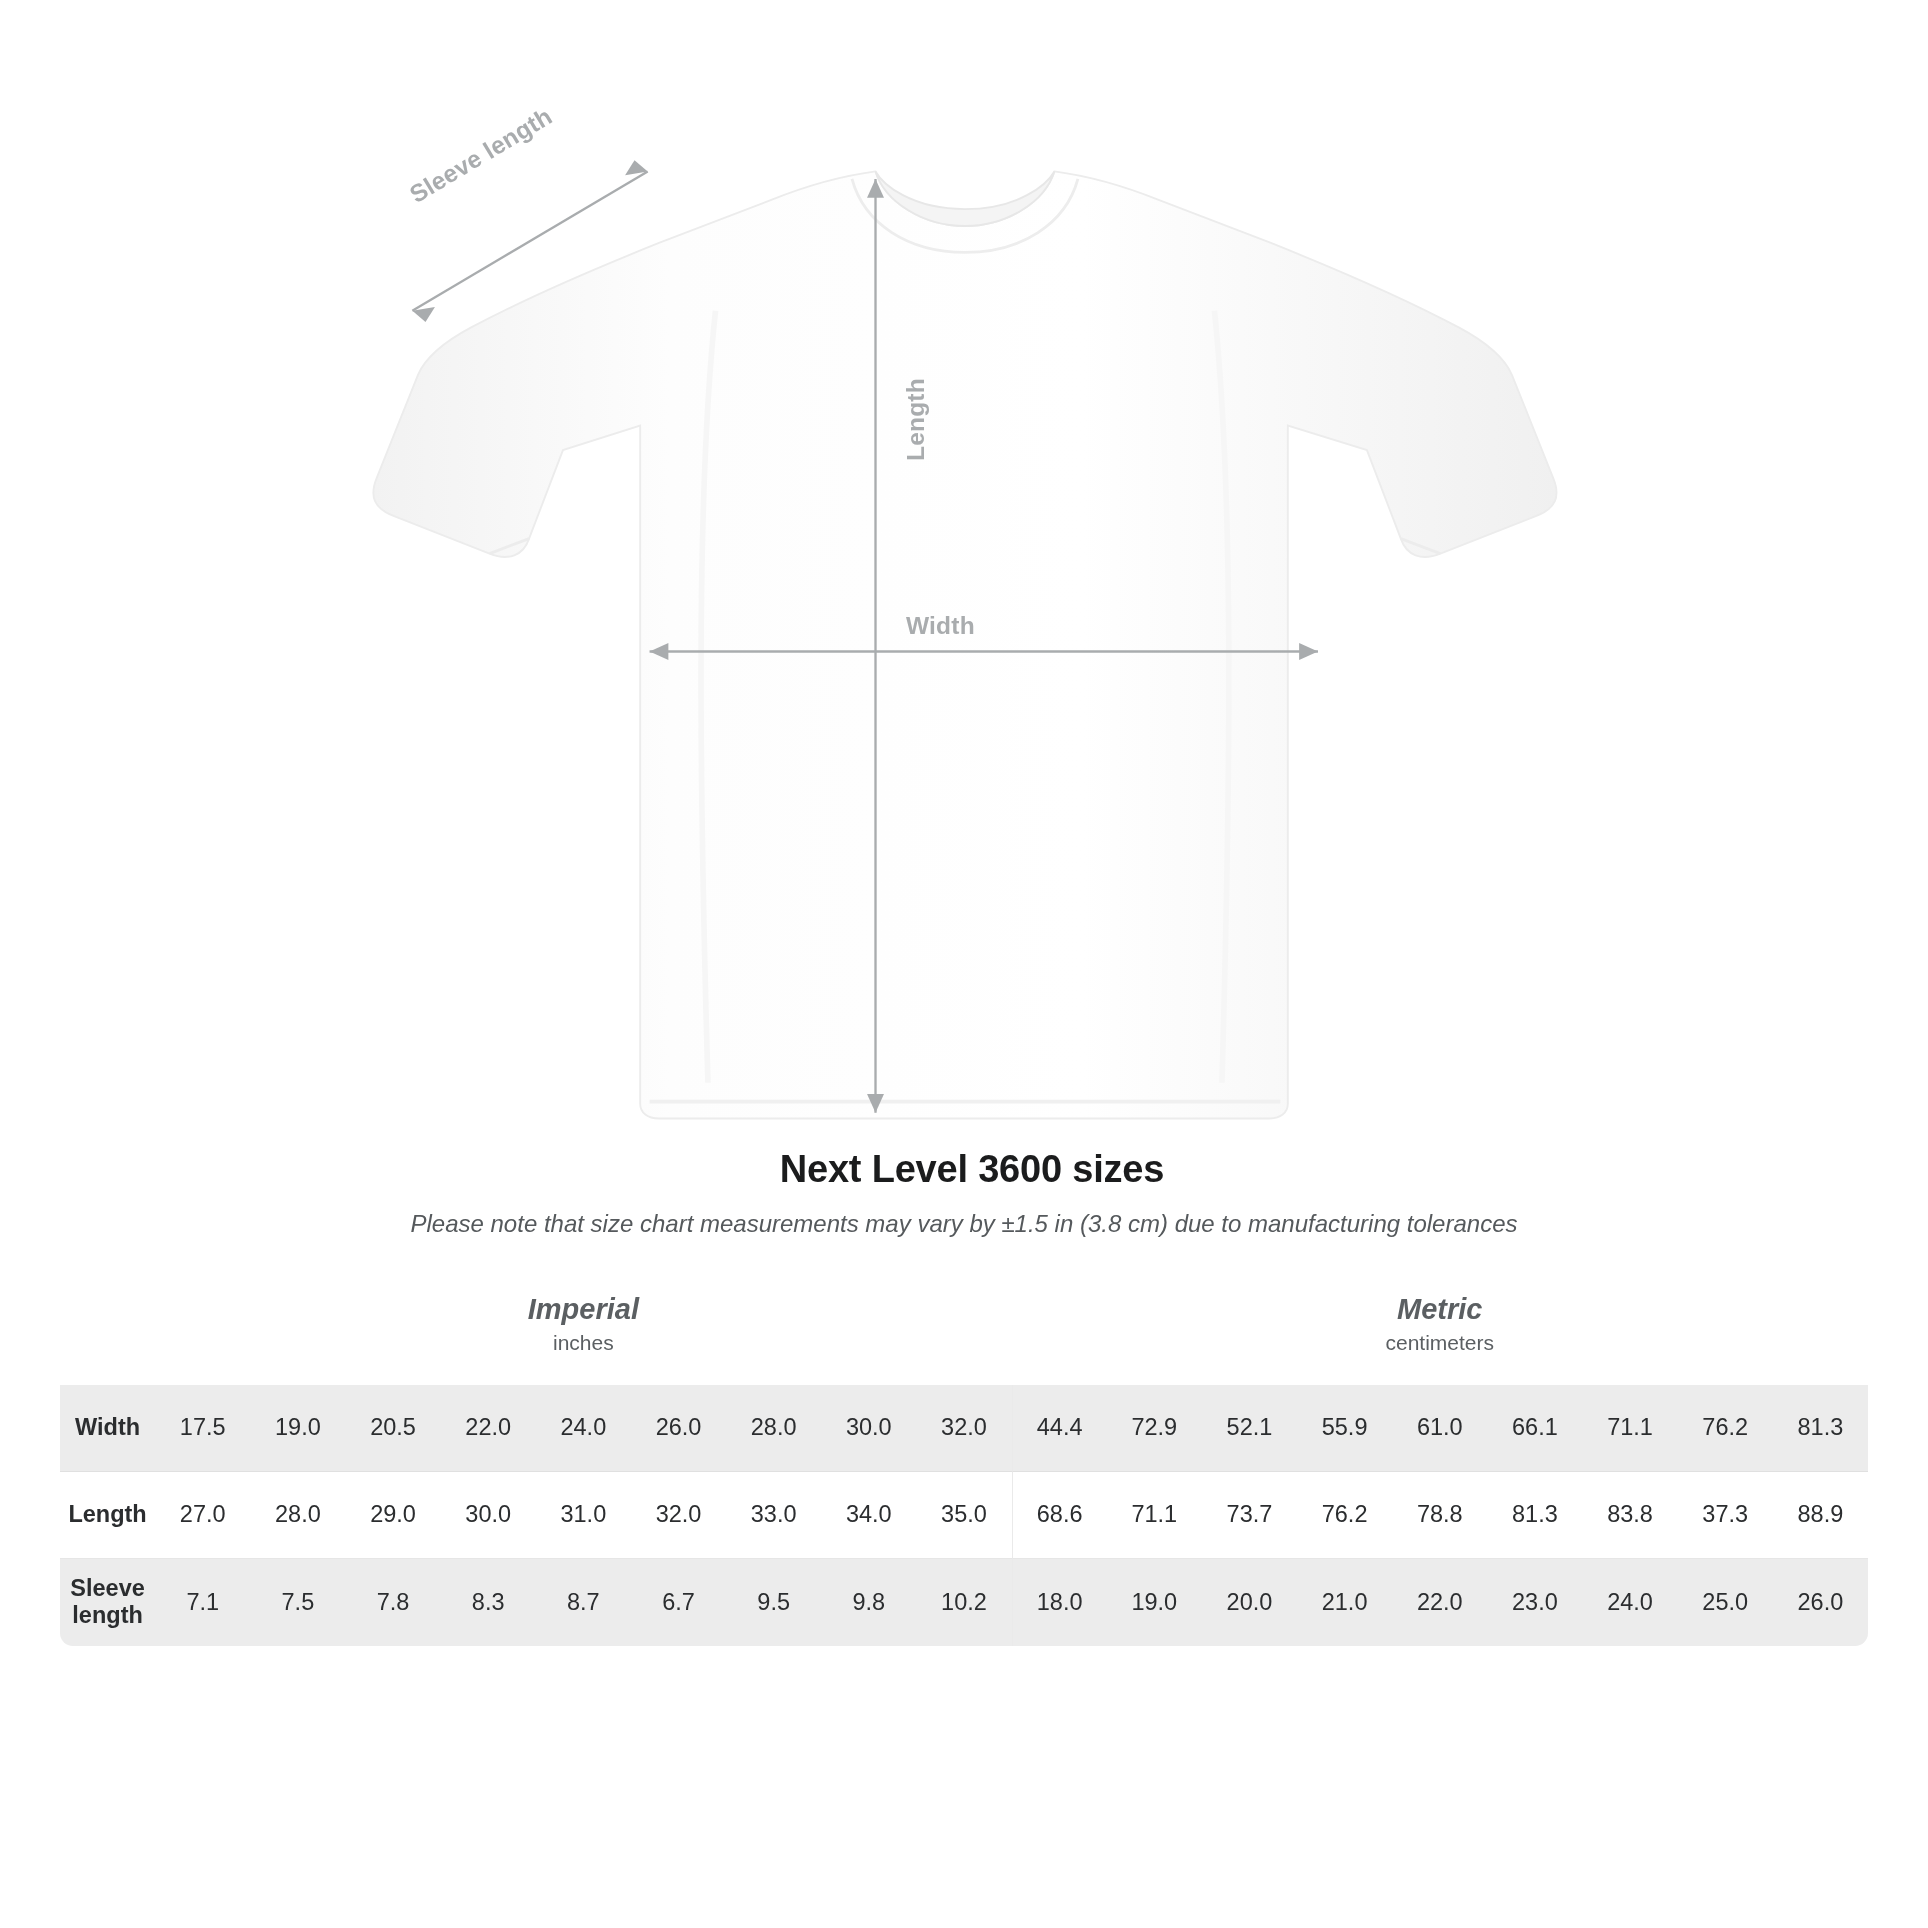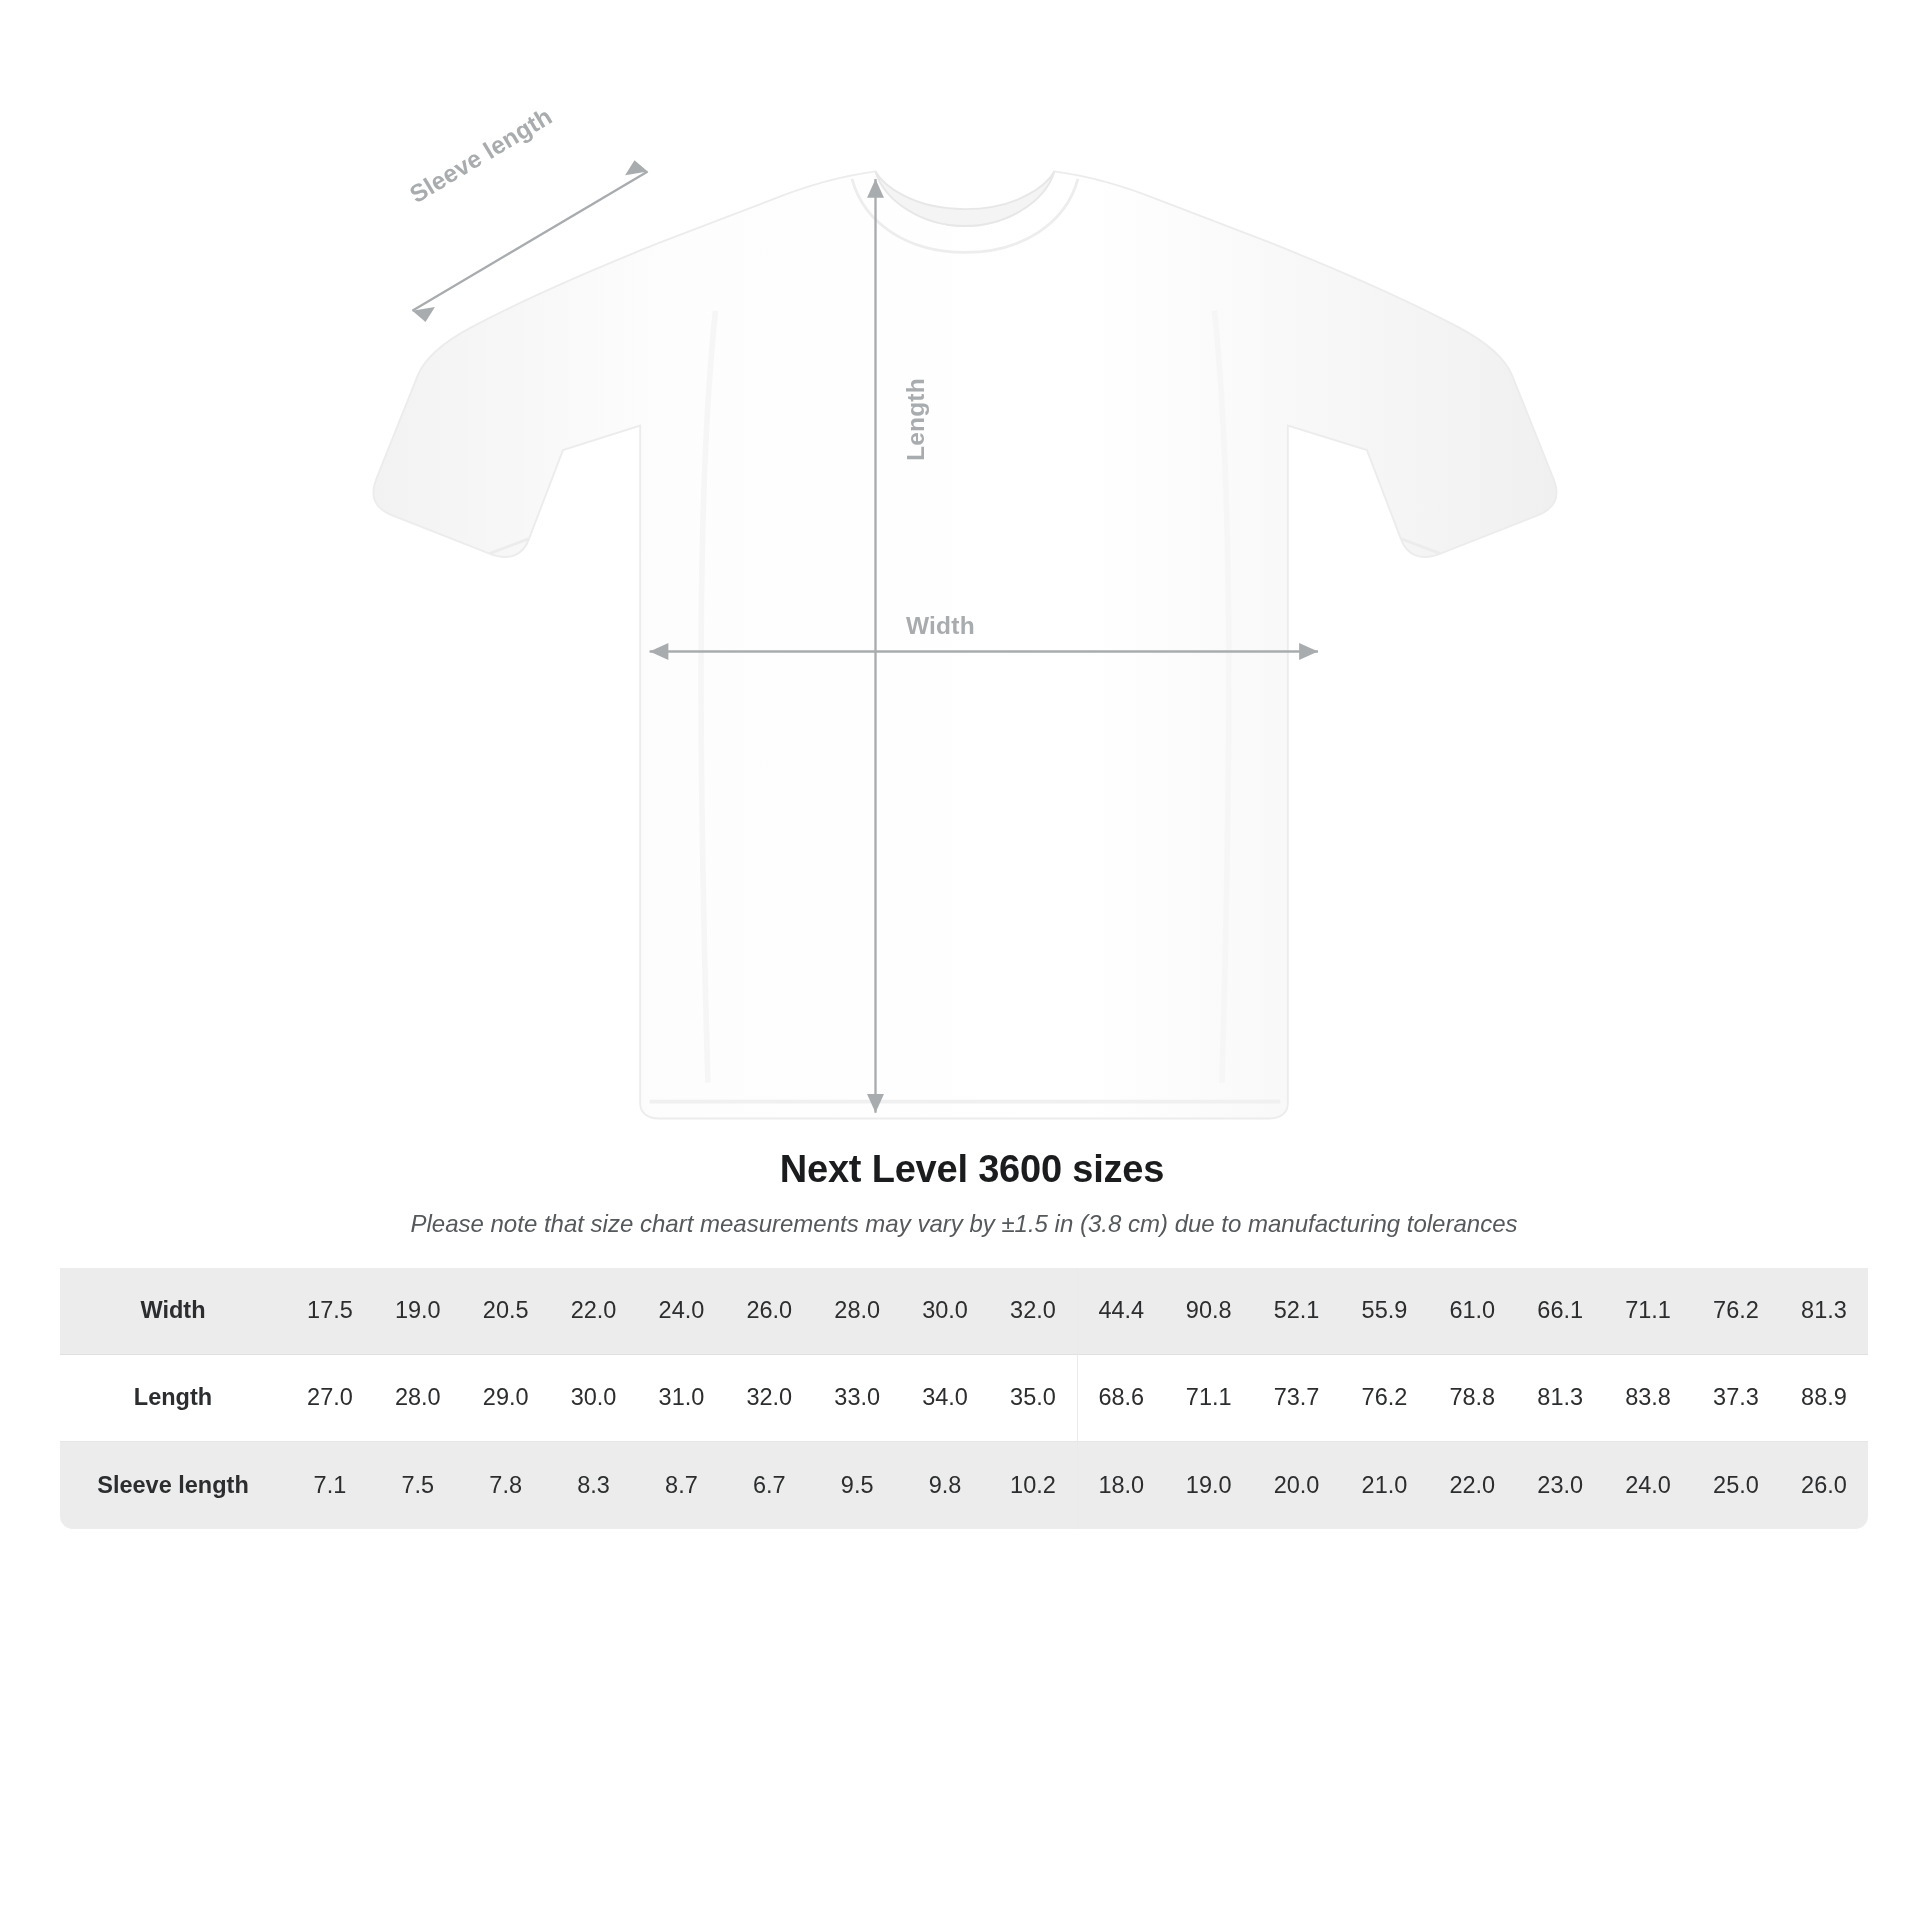--- a/index.html
+++ b/index.html
@@ -235,33 +235,44 @@
   </div>
 
   <div class="title-block">
     <div class="chart-title">Next Level 3600 sizes</div>
     <div class="chart-note">Please note that size chart measurements may vary by ±1.5 in (3.8 cm) due to manufacturing tolerances</div>
   </div>
 
   <div class="table-wrap">
     <table class="size-table">
       <tbody id="table-body">
+          <tr>
+            <td class="corner-cell unit-cell tl-round"></td>
+            <td class="unit-cell" colspan="9">
+              <div class="unit-name">Imperial</div>
+              <div class="unit-sub">inches</div>
+            </td>
+            <td class="unit-cell tr-round" colspan="9">
+              <div class="unit-name">Metric</div>
+              <div class="unit-sub">centimeters</div>
+            </td>
+          </tr>
           <tr class="data-row shaded">
             <td class="rowlabel">Width</td>
             <td>17.5</td>
             <td>19.0</td>
             <td>20.5</td>
             <td>22.0</td>
             <td>24.0</td>
             <td>26.0</td>
             <td>28.0</td>
             <td>30.0</td>
             <td>32.0</td>
             <td class="sep-left">44.4</td>
-            <td>90.8</td>
+            <td>72.9</td>
             <td>52.1</td>
             <td>55.9</td>
             <td>61.0</td>
             <td>66.1</td>
             <td>71.1</td>
             <td>76.2</td>
             <td>81.3</td>
           </tr>
           <tr class="data-row">
             <td class="rowlabel">Length</td>

